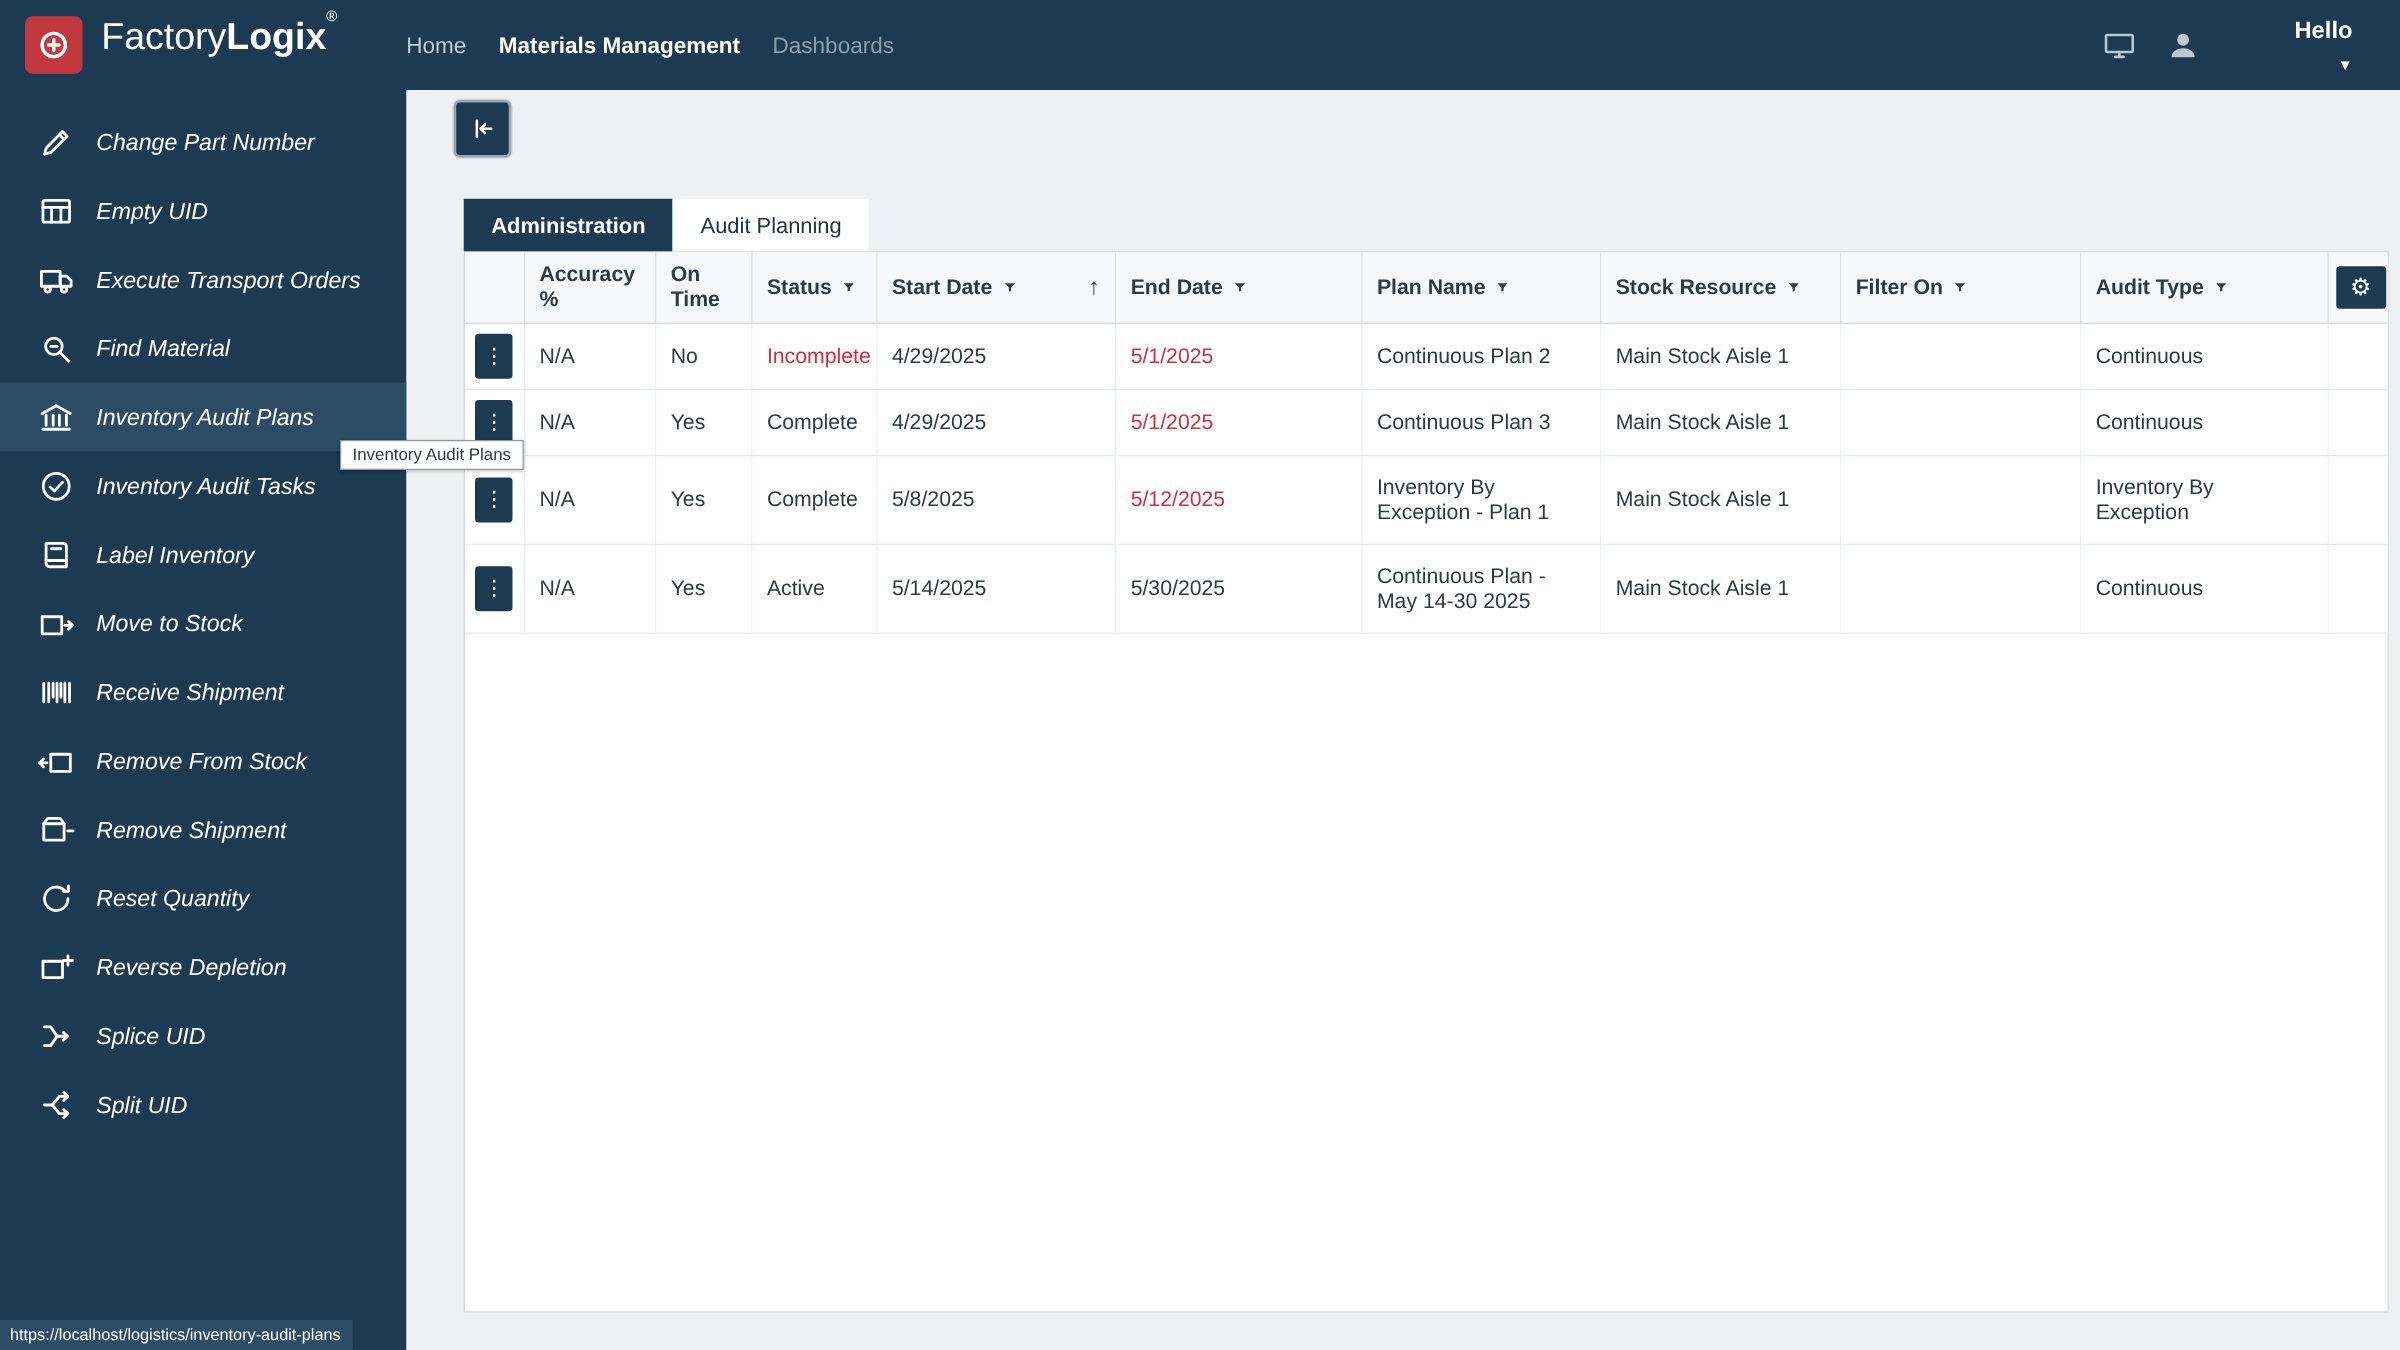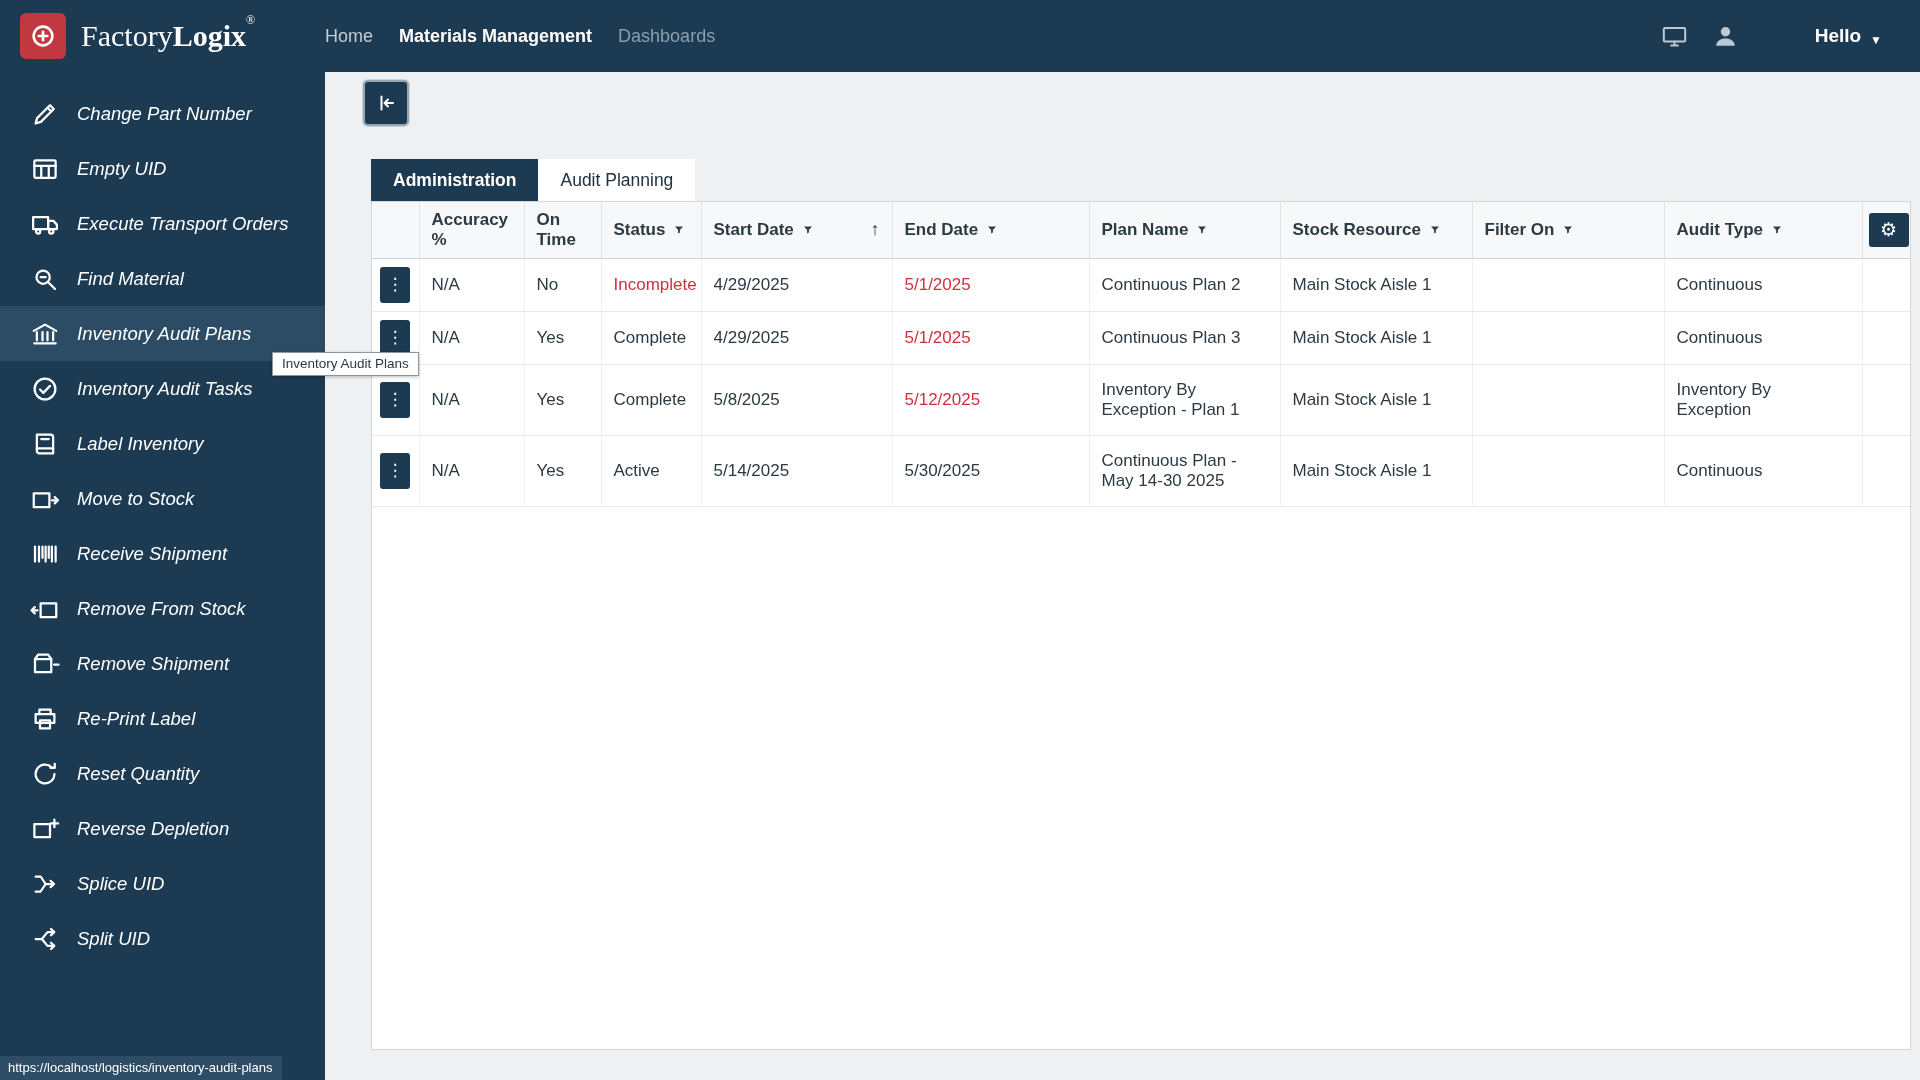--- a/index.html
+++ b/index.html
@@ -11,39 +11,39 @@
     overflow: hidden;
     color: #2c3a44;
   }
   .ic { display:block; }
 
   
   .topbar {
     position:absolute; top:0; left:0; right:0; height:72px;
     background:#1c3a52; display:flex; align-items:center; z-index:20;
   }
-  .brand { width:325px; flex:0 0 325px; display:flex; align-items:center; gap:15px; padding-left:20px; cursor:pointer;font-family:Liberation Serif, serif; }
+  .brand { width:325px; flex:0 0 325px; display:flex; gap:15px; padding-left:20px; cursor:pointer; }
   .logo-badge {
     width:46px; height:46px; border-radius:6px; background:#c1393f;
     display:flex; align-items:center; justify-content:center;
   }
   .logo-badge svg { width:32px; height:32px; }
   .brand-text { font-size:30px; color:#fff; font-weight:400; white-space:nowrap; }
   .brand-text b { font-weight:700; }
   .brand-text sup { font-size:12px; position:relative; top:-11px; }
 
   .topnav { display:flex; align-items:center; gap:26px; }
   .nav-item { font-size:18px; color:#c2cdd5; cursor:pointer; text-decoration:none; white-space:nowrap; }
   .nav-item.active { color:#ffffff; font-weight:700; }
   .nav-item.dim { color:#8d9fae; }
 
   .topbar-right { margin-left:auto; display:flex; align-items:center; gap:24px; padding-right:38px; }
   .tb-icon { cursor:pointer; color:#bcc8d2; display:flex; }
   .tb-icon svg { width:27px; height:27px; }
-  .user-menu { display:flex; align-items:flex-end; gap:9px; margin-left:52px; cursor:pointer; }
+  .user-menu { display:flex; align-items:flex-end; gap:9px; margin-left:52px; cursor:pointer;flex-direction:column; }
   .user-menu .greet { color:#fff; font-size:19px; font-weight:700; }
   .user-menu .caret { color:#fff; font-size:12px; }
 
   
   .sidebar {
     position:absolute; top:72px; left:0; bottom:0; width:325px;
     background:#1c3a52; padding-top:14px; z-index:10;
   }
   .side-item {
     height:55px; display:flex; align-items:center; gap:17px;
@@ -372,28 +372,20 @@
       </span>
     <span class="s-label">Remove From Stock</span>
   </div>
   <div class="side-item">
     <span class="s-icon">
         <svg class="ic">
           <use href="#i-box-remove"></use>
         </svg>
       </span>
     <span class="s-label">Remove Shipment</span>
-  </div>
-  <div class="side-item">
-    <span class="s-icon">
-        <svg class="ic">
-          <use href="#i-printer"></use>
-        </svg>
-      </span>
-    <span class="s-label">Re-Print Label</span>
   </div>
   <div class="side-item">
     <span class="s-icon">
         <svg class="ic">
           <use href="#i-reset"></use>
         </svg>
       </span>
     <span class="s-label">Reset Quantity</span>
   </div>
   <div class="side-item">

